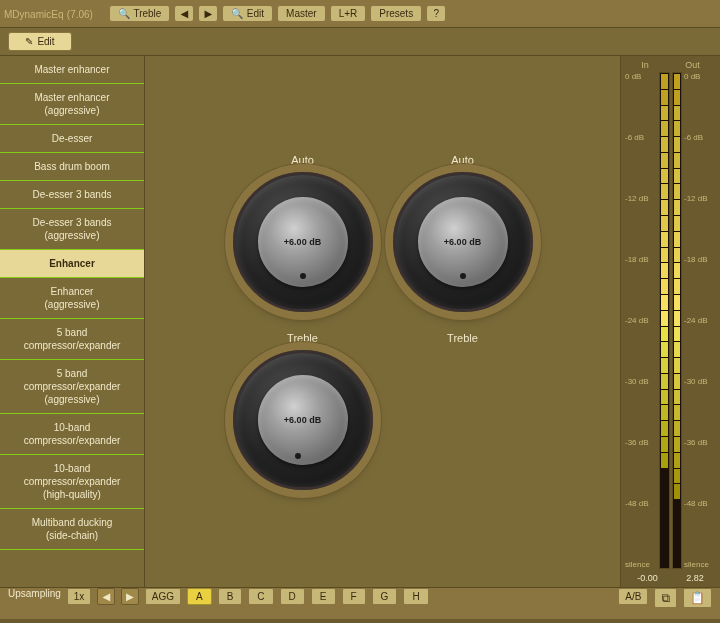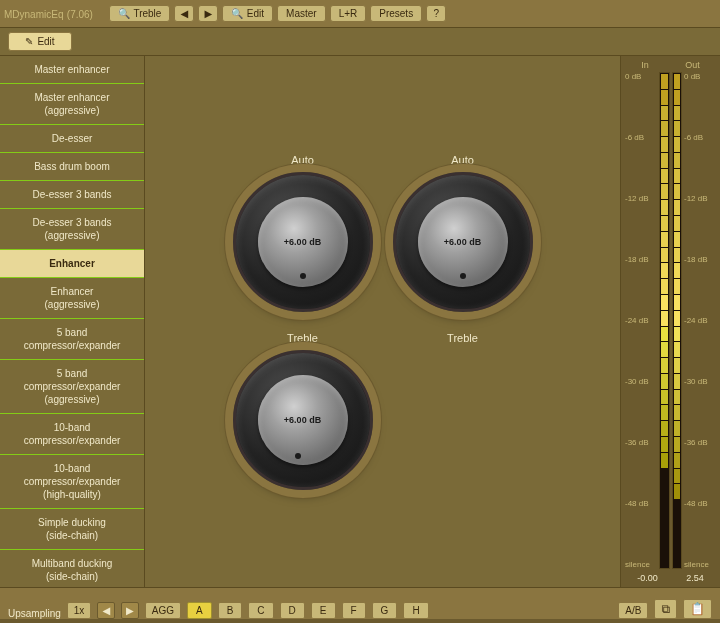--- a/index.html
+++ b/index.html
@@ -233,21 +233,21 @@
       font-size: 9px;
       color: #c8b878;
     }
 
     
     .bottom-bar {
       height: 32px;
       background: #8a7540;
       border-top: 1px solid #5a4a20;
       display: flex;
-      align-items: flex-end;
+      align-items: flex-start;
       padding: 0 8px;
       gap: 6px;
     }
 
     .bottom-label {
       font-size: 10px;
       color: #f0e8c8;
     }
 
     .bottom-btn {
@@ -332,21 +332,20 @@
     <div class="sidebar-item">De-esser</div>
     <div class="sidebar-item">Bass drum boom</div>
     <div class="sidebar-item">De-esser 3 bands</div>
     <div class="sidebar-item">De-esser 3 bands<br>(aggressive)</div>
     <div class="sidebar-item active">Enhancer</div>
     <div class="sidebar-item">Enhancer<br>(aggressive)</div>
     <div class="sidebar-item">5 band compressor/expander</div>
     <div class="sidebar-item">5 band compressor/expander<br>(aggressive)</div>
     <div class="sidebar-item">10-band compressor/expander</div>
     <div class="sidebar-item">10-band compressor/expander<br>(high-quality)</div>
-    <div class="sidebar-item">Simple ducking<br>(side-chain)</div>
     <div class="sidebar-item">Multiband ducking<br>(side-chain)</div>
 
   </div>
 
   <div class="content-area">
     <div class="knob-grid">
 
       <div class="knob-container">
         <div class="knob-label">Auto</div>
         <div class="knob" style="background: radial-gradient(circle at 38% 30%, #4a4a4a 0%, #222 55%, #111 100%);">
@@ -473,21 +472,21 @@
         <span style="font-size:8px; color:#c8b878;">-24 dB</span>
         <span style="font-size:8px; color:#c8b878;">-30 dB</span>
         <span style="font-size:8px; color:#c8b878;">-36 dB</span>
         <span style="font-size:8px; color:#c8b878;">-48 dB</span>
         <span style="font-size:8px; color:#c8b878;">silence</span>
       </div>
     </div>
 
     <div class="vu-time-display">
       <span style="font-size:9px; color:#f0e8c8;">-0.00</span>
-      <span style="font-size:9px; color:#f0e8c8;">2.54</span>
+      <span style="font-size:9px; color:#f0e8c8;">2.82</span>
     </div>
   </div>
 
 </div>
 
 <div class="bottom-bar">
   <span class="bottom-label">Upsampling</span>
   <button class="bottom-btn">1x</button>
   <button class="bottom-nav-btn">◀</button>
   <button class="bottom-nav-btn">▶</button>

